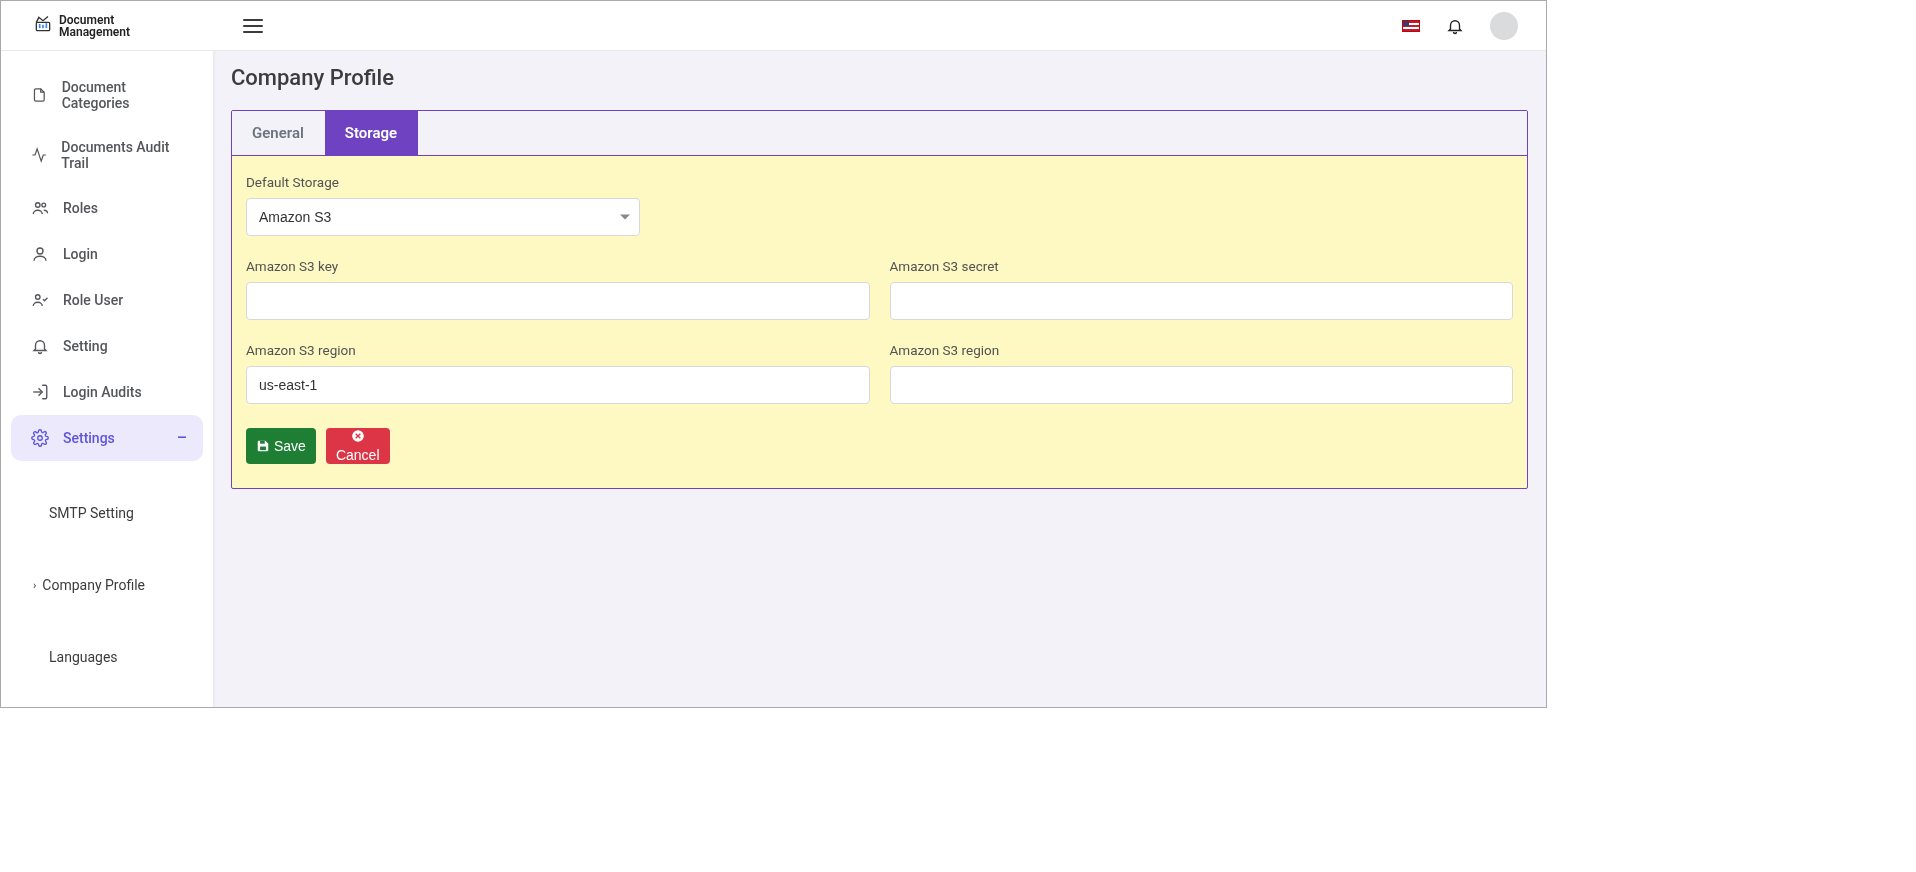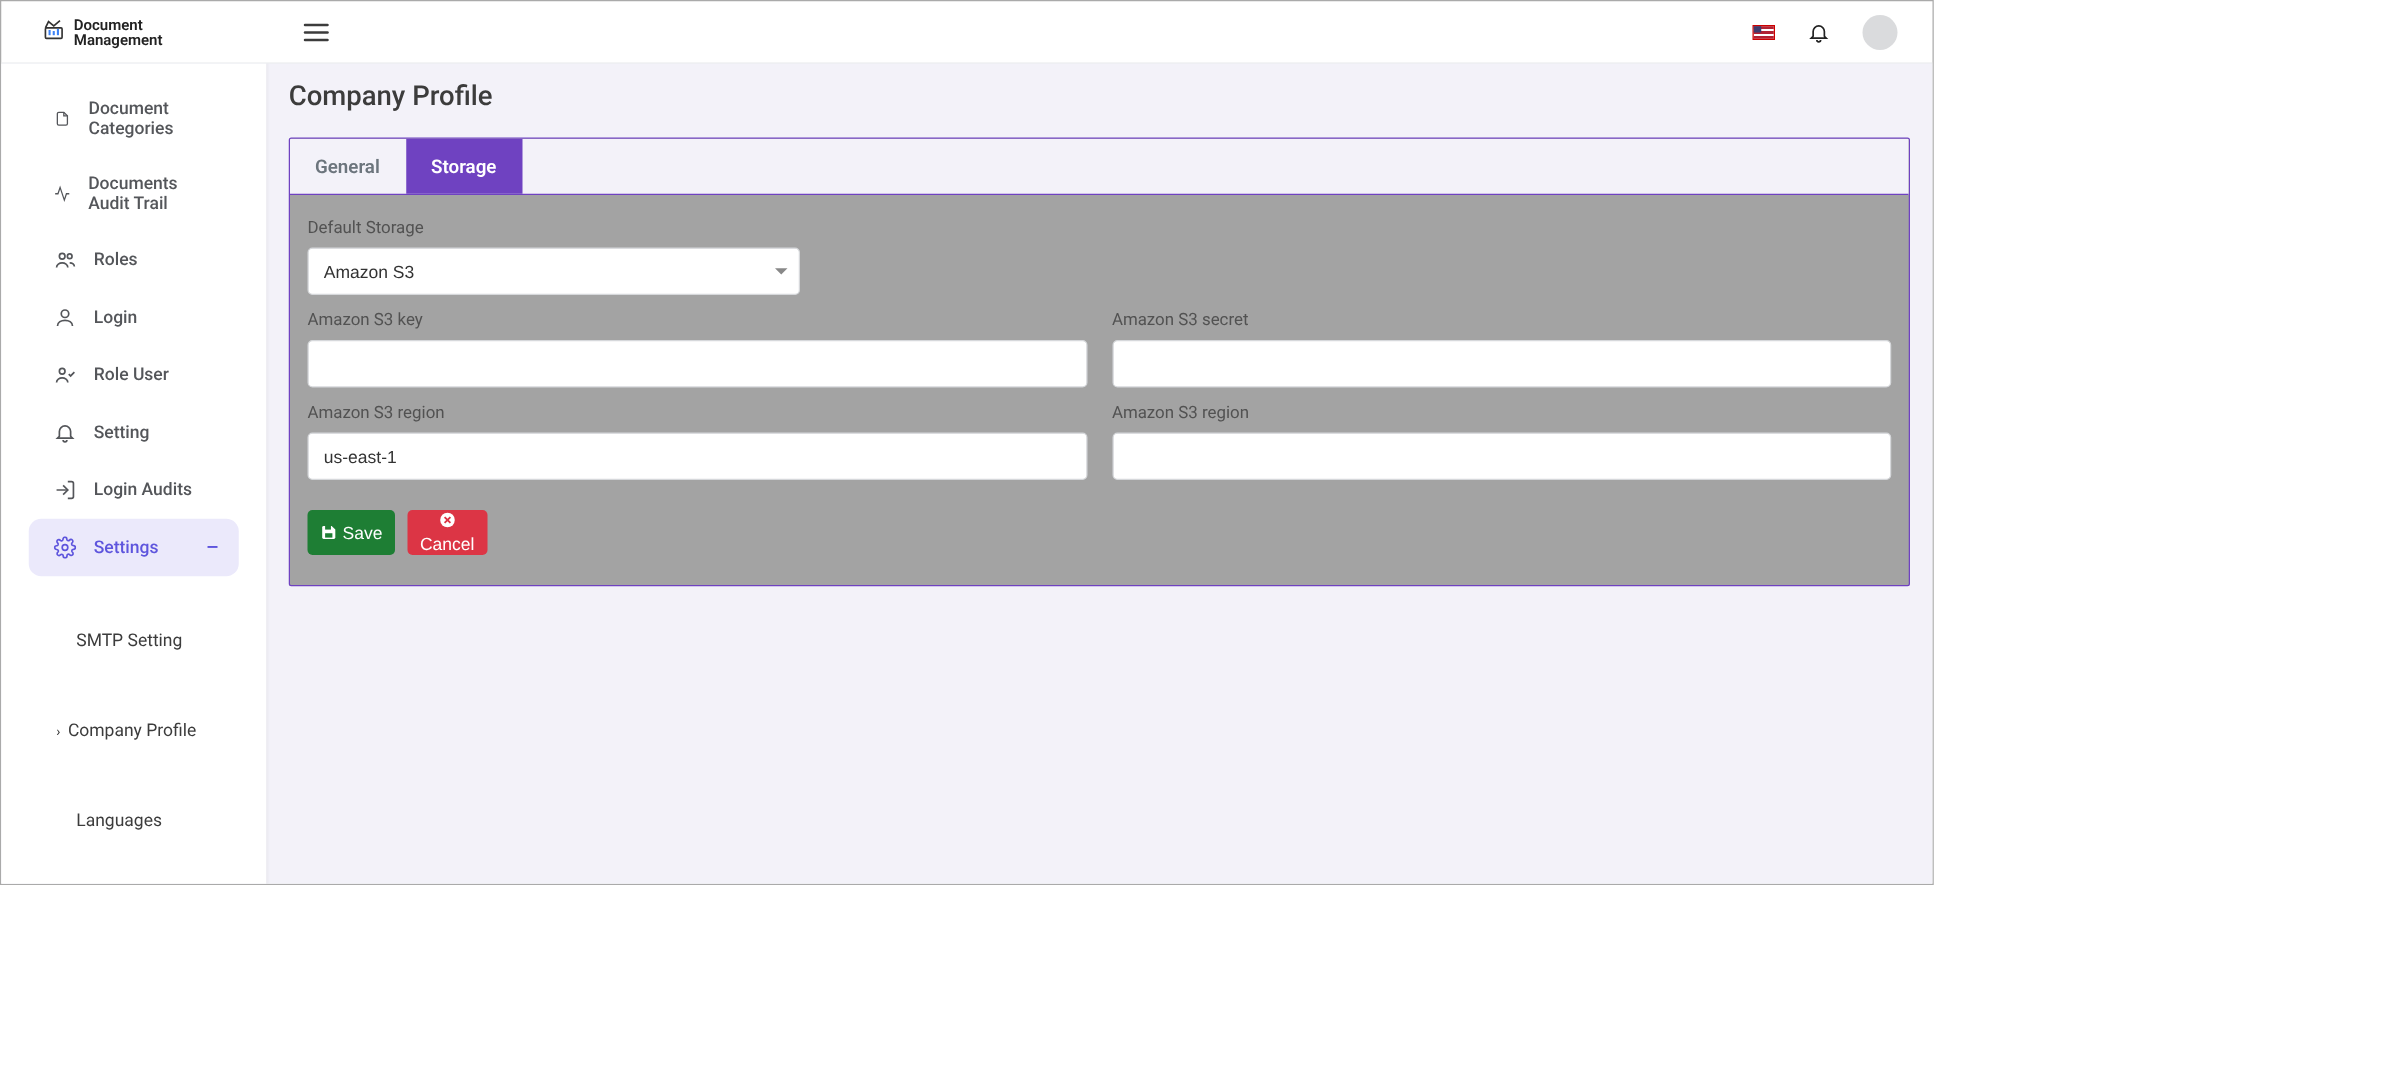--- a/index.html
+++ b/index.html
@@ -80,21 +80,21 @@
 
     
     .layout {
       display: flex;
       height: calc(100% - 50px);
       background: #f3f2f9;
     }
     .sidebar {
       width: 212px;
       background: #fff;
-      padding: 14px 16px;
+      padding: 14px 4px;
       border-bottom-right-radius: 0px;
       border-right: 0;
       position: relative;
     }
     .sidebar::after {
       content:"";
       position:absolute;
       right:-3px;top:0;bottom:0;
       width:3px;
       background: linear-gradient(to right, rgba(0,0,0,0.04), transparent);
@@ -142,21 +142,21 @@
     }
     .page-title {
       font-size: 22px;
       font-weight: 500;
       color: #3c3c3c;
       margin: 4px 0 20px 0;
     }
     .card {
       border: 1px solid #6f42c1;
       border-radius: 2px;
-      background: #a3a3a3;
+      background: #fef9c3;
       overflow:hidden;
     }
     .tabs {
       display:flex;
       background: #f3f2f9;
       border-bottom: 1px solid #6f42c1;
     }
     .tab {
       padding: 13px 20px;
       font-size: 15px;
@@ -202,21 +202,21 @@
       transform:translateY(-50%);
       pointer-events:none;
       width:0;height:0;
       border-left:5px solid transparent;
       border-right:5px solid transparent;
       border-top:5px solid #888;
     }
     .row {
       display:flex;
       gap:20px;
-      margin-top:12px;
+      margin-top:22px;
     }
     .col { flex:1; }
     .actions {
       display:flex;
       gap:10px;
       margin-top:24px;
     }
     .btn {
       display:inline-flex;
       align-items:center;

